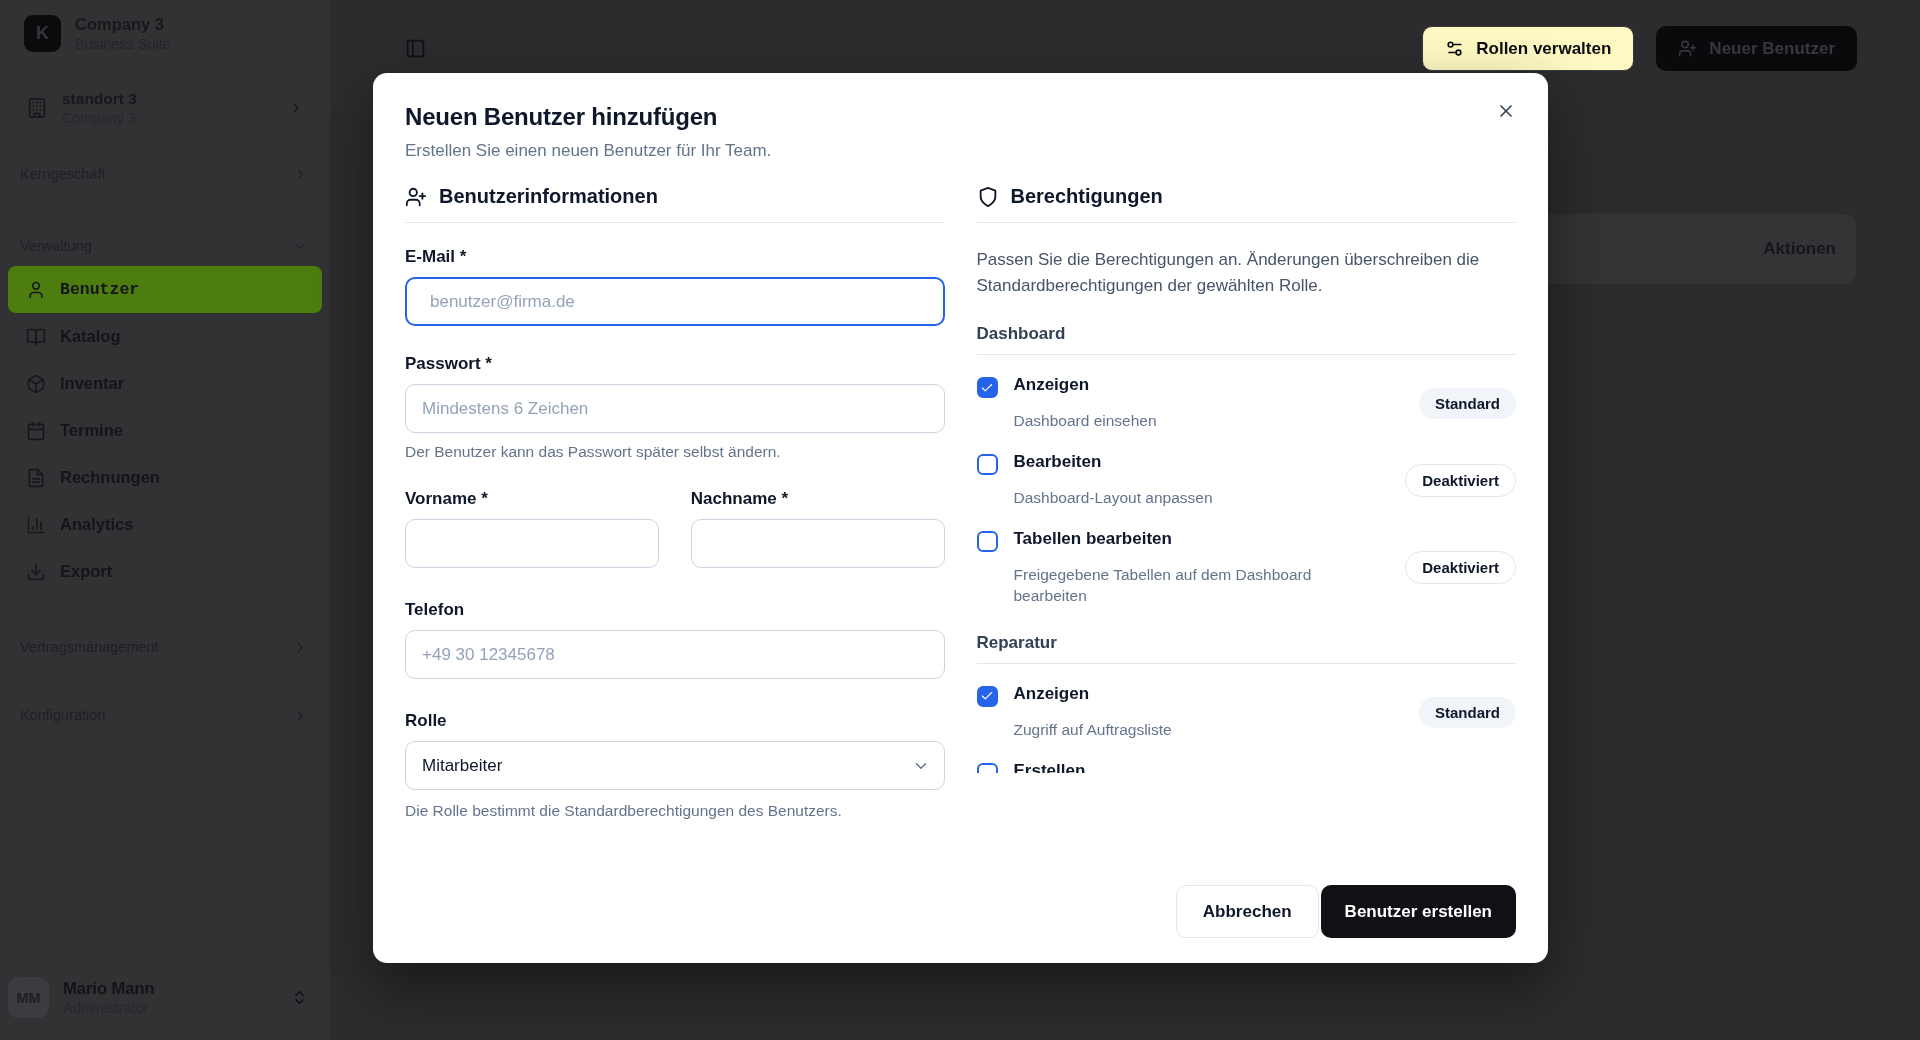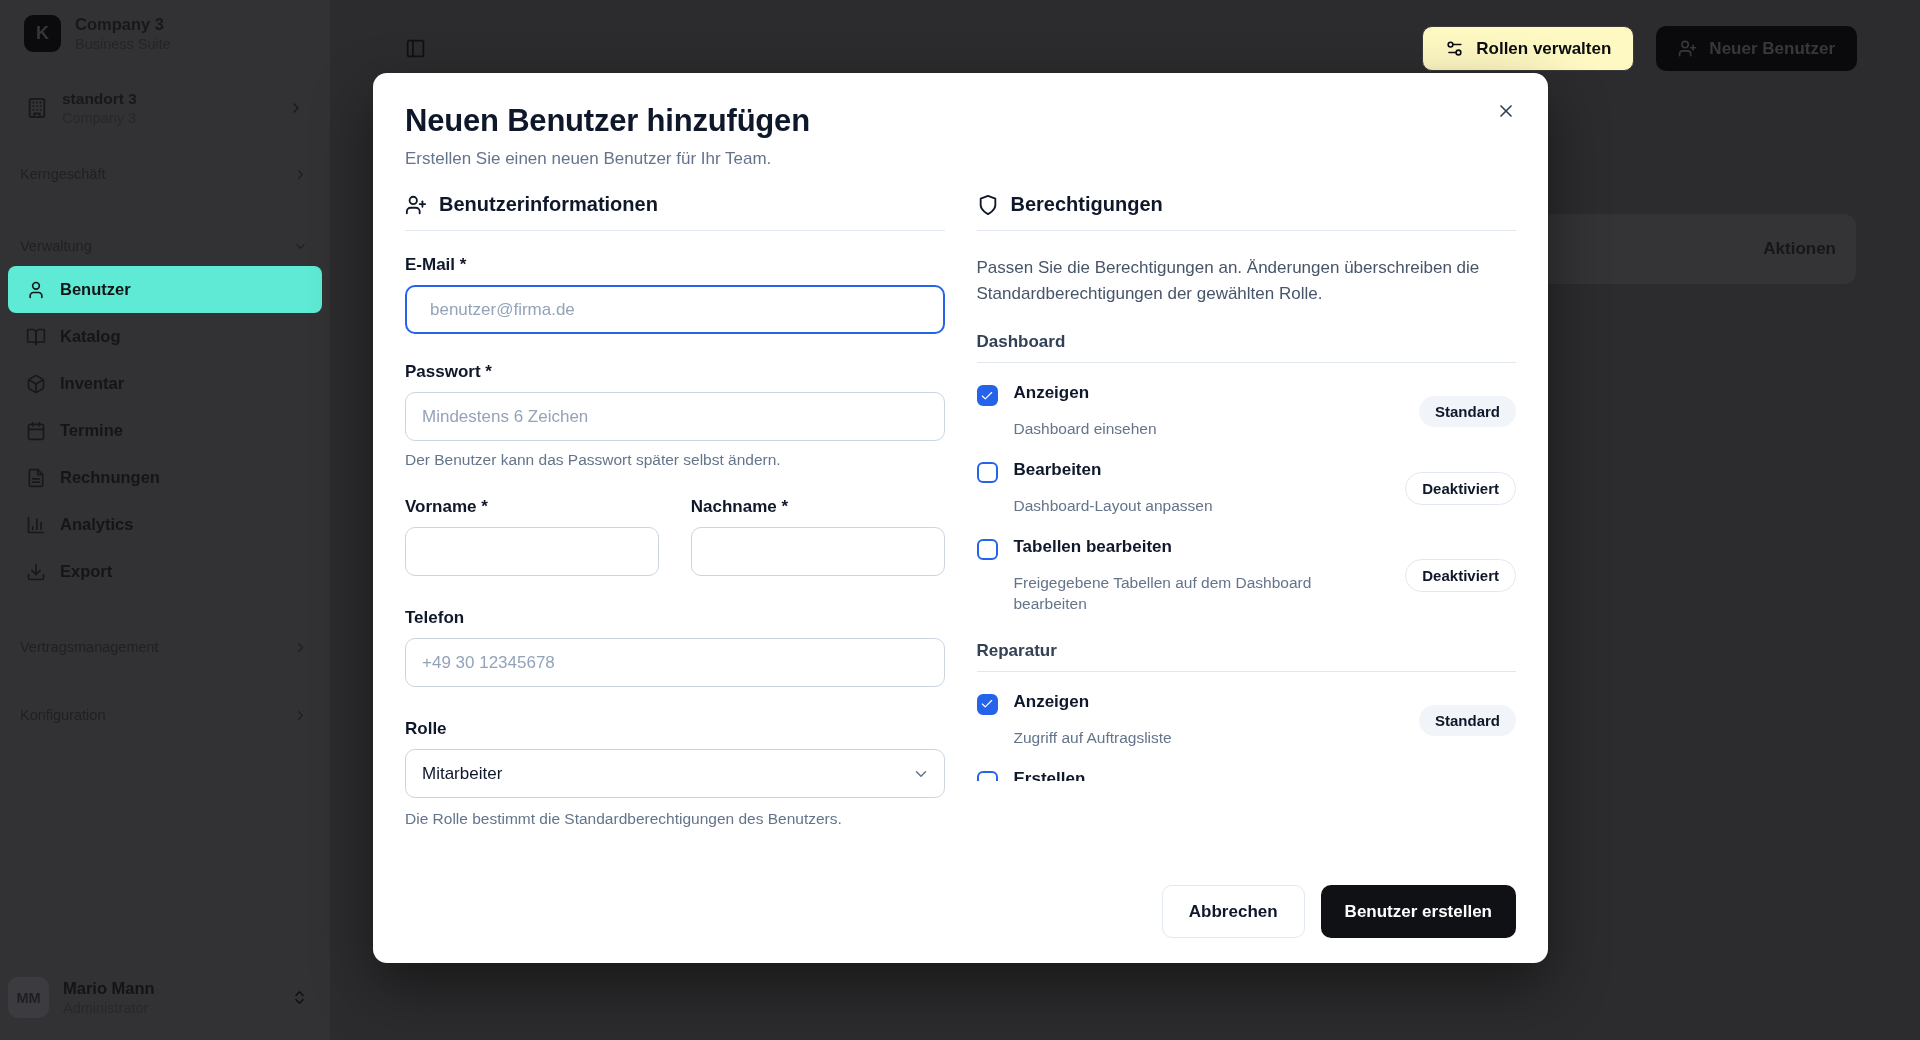--- a/index.html
+++ b/index.html
@@ -21,21 +21,21 @@
   .loc-sub { font-size:14.5px; color:#26282c; margin-top:2px; }
   .section-row { display:flex; align-items:center; justify-content:space-between; padding:0 22px 0 20px; color:#1e2024; }
   .section-row .lbl { font-size:14.5px; font-weight:500; }
   .sec-core { margin-top:32px; }
   .sec-admin { margin-top:56px; }
   .sec-contracts { margin-top:44px; }
   .sec-config { margin-top:52px; }
   .nav-list { margin-top:12px; }
   .nav-item { display:flex; align-items:center; gap:14px; height:47px; margin:0 8px; padding:0 18px;
     border-radius:8px; color:#131519; font-size:16.5px; font-weight:600; cursor:pointer; }
-  .nav-item.active { background:#5eead4; }
+  .nav-item.active { background:#4d7c0f;font-family:Liberation Mono, monospace; }
   .user-row { position:absolute; left:0; bottom:14px; width:330px; display:flex; align-items:center; gap:14px; padding:8px 22px 8px 8px; }
   .avatar { width:41px; height:41px; border-radius:10px; background:#3c3c40; color:#1d1f24;
     display:flex; align-items:center; justify-content:center; font-size:14.5px; font-weight:700; }
   .user-row .txt { flex:1; }
   .user-name { font-size:16.5px; font-weight:700; color:#121418; }
   .user-role { font-size:14.5px; color:#26282c; margin-top:2px; }
   .panel-toggle { position:absolute; left:405px; top:38px; color:#101114; cursor:pointer; }
   .topbar-actions { position:absolute; top:26px; right:63px; display:flex; gap:22px; }
   .btn-ghost-dim { display:flex; align-items:center; gap:12px; height:45px; padding:0 22px;
     background:#fef9c3; border:1px solid #3a3a3d; border-radius:10px; color:#0c0d10;
@@ -44,21 +44,21 @@
     background:#0a0a0d; border-radius:10px; color:#37383c; font-size:17px; font-weight:600; cursor:pointer; }
   .table-card { position:absolute; left:1190px; top:214px; width:666px; height:70px; background:#343437;
     border-radius:12px; display:flex; align-items:center; justify-content:flex-end; padding-right:20px;
     color:#16171a; font-size:17px; font-weight:600; }
 
   
   .modal { position:absolute; left:373px; top:73px; width:1175px; height:890px; background:#ffffff;
     border-radius:14px; padding:30px 32px 0 32px; box-shadow:0 24px 60px rgba(0,0,0,.45); }
   .modal-close { position:absolute; top:26px; right:30px; width:24px; height:24px; color:#334155;
     background:none; border:none; cursor:pointer; display:flex; align-items:center; justify-content:center; }
-  .modal-title { font-size:31px; font-weight:700; color:#0f172a; letter-spacing:-0.2px; }
+  .modal-title { font-size:24px; font-weight:700; color:#0f172a; letter-spacing:-0.2px; }
   .modal-subtitle { font-size:17px; color:#64748b; margin-top:10px; }
   .columns { display:flex; gap:32px; margin-top:24px; }
   .col { flex:1 1 0; min-width:0; }
   .col-head { display:flex; align-items:center; gap:12px; padding-bottom:14px; border-bottom:1px solid #e2e8f0;
     font-size:20px; font-weight:700; color:#0f172a; }
   .col-head .icn { color:#0f172a; }
 
   .form { margin-top:24px; }
   .field-label { display:block; font-size:17px; font-weight:700; color:#0f172a; margin-bottom:10px; }
   .tinput { width:100%; height:49px; border:1px solid #cbd5e1; border-radius:10px; padding:0 16px;
@@ -82,21 +82,21 @@
     border:2px solid var(--accent,#2563eb); background:#fff; cursor:pointer;
     display:flex; align-items:center; justify-content:center; color:#fff; }
   .checkbox.checked { background:var(--accent,#2563eb); border-color:var(--accent,#2563eb); }
   .perm-texts { flex:1; }
   .perm-label { font-size:17px; font-weight:700; color:#0f172a; }
   .perm-sub { font-size:15.5px; color:#64748b; margin-top:16px; max-width:330px; line-height:1.35; }
   .badge { font-size:15px; font-weight:700; color:#0f172a; padding:7px 16px; border-radius:999px; white-space:nowrap; }
   .badge.filled { background:#f1f5f9; }
   .badge.outline { background:#fff; border:1px solid #e2e8f0; }
 
-  .modal-footer { position:absolute; right:32px; bottom:25px; display:flex; gap:16px; }
+  .modal-footer { position:absolute; right:32px; bottom:25px; display:flex; gap:2px; }
   .btn-cancel { height:53px; padding:0 26px; background:#fff; border:1px solid #e2e8f0; border-radius:10px;
     font-size:17px; font-weight:600; color:#0f172a; font-family:inherit; cursor:pointer; }
   .btn-submit { height:53px; padding:0 24px; background:#101114; border:none; border-radius:10px;
     font-size:17px; font-weight:600; color:#ffffff; font-family:inherit; cursor:pointer; }
 
   .icn { flex:0 0 auto; }
 </style>
 </head>
 <body>
 

